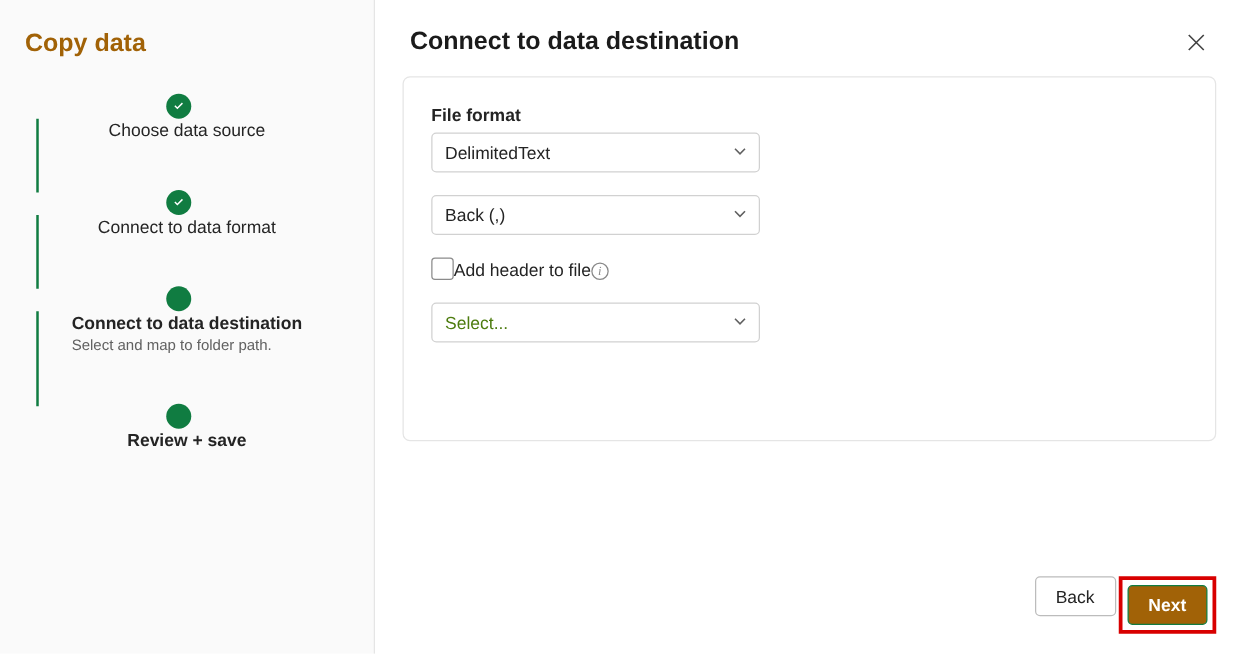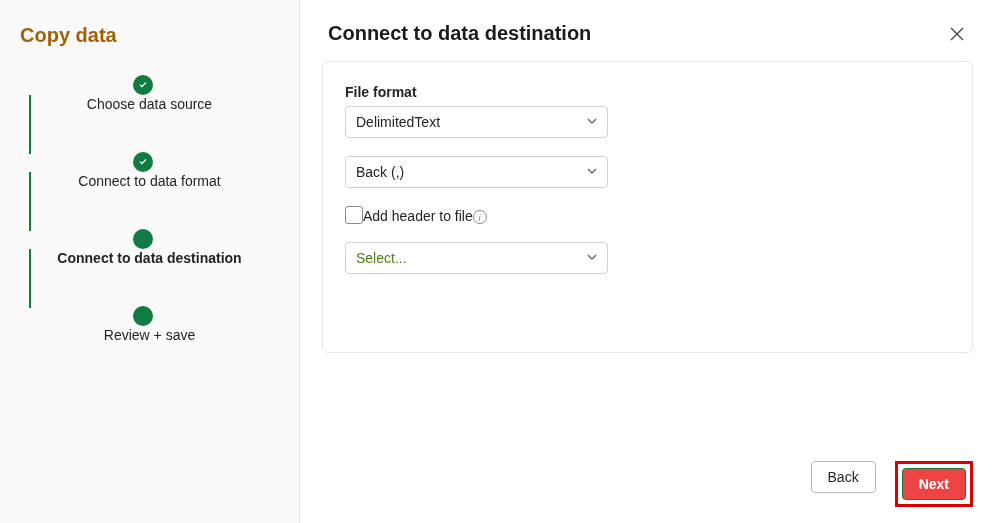--- a/index.html
+++ b/index.html
@@ -26,21 +26,21 @@
       color: #a16207;
     }
     .step-list { list-style: none; }
     .step-item {
       display: flex;
       align-items: center;
       position: relative;
       padding-bottom: 40px;
       flex-direction: column;
     }
-    .step-item.last { padding-bottom: 0; }
+    .step-item.last { padding-bottom: 0; font-weight: bold; }
     .step-line {
       position: absolute;
       left: 9px;
       top: 20px;
       bottom: -2px;
       width: 2px;
       background: #107c41;
     }
     .step-indicator {
       width: 20px;
@@ -172,39 +172,39 @@
       font-size: 10px;
       color: #888;
       font-style: italic;
       font-family: Georgia, serif;
     }
     .footer {
       position: absolute;
       bottom: 16px;
       right: 22px;
       display: flex;
-      gap: 19px;
+      gap: 2px;
     }
     .btn {
       height: 32px;
       padding: 0 16px;
       border-radius: 4px;
       font-size: 14px;
       cursor: pointer;
       display: flex;
       align-items: center;
       justify-content: center;
     }
     .btn-secondary {
       background: #fff;
       border: 1px solid #bcbcbc;
       color: #242424;
     }
     .btn-primary {
-      background: #ef4444;
+      background: #a16207;
       border: 1px solid #107c41;
       color: #fff;
       font-weight: 600;
     }
     .highlight-box {
       border: 3px solid #d80000;
       padding: 4px;
       display: inline-flex;
     }
   </style>
@@ -244,20 +244,21 @@
     </li>
 
 
     <li class="step-item">
       <div class="step-line"></div>
       <div class="step-indicator">
         <div class="step-dot-current"></div>
       </div>
       <div class="step-content">
         <div class="step-label current">Connect to data destination</div>
+        <div class="step-sublabel">Select and map to folder path.</div>
       </div>
     </li>
 
     <li class="step-item last">
       <div class="step-indicator">
         <div class="step-dot-future"></div>
       </div>
       <div class="step-content">
         <div class="step-label">Review + save</div>
       </div>

